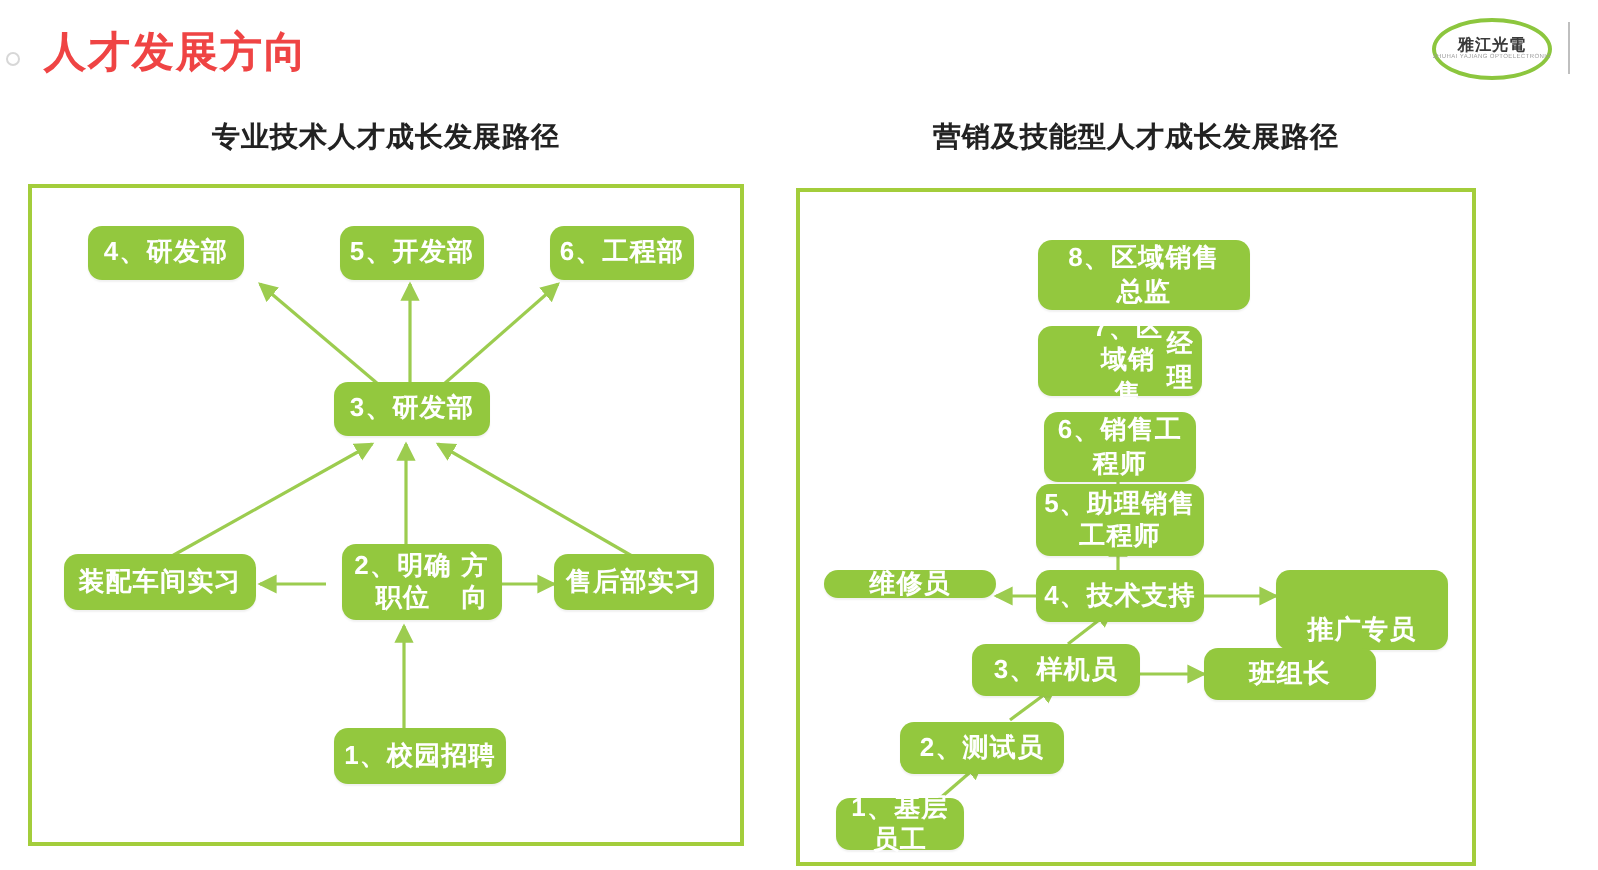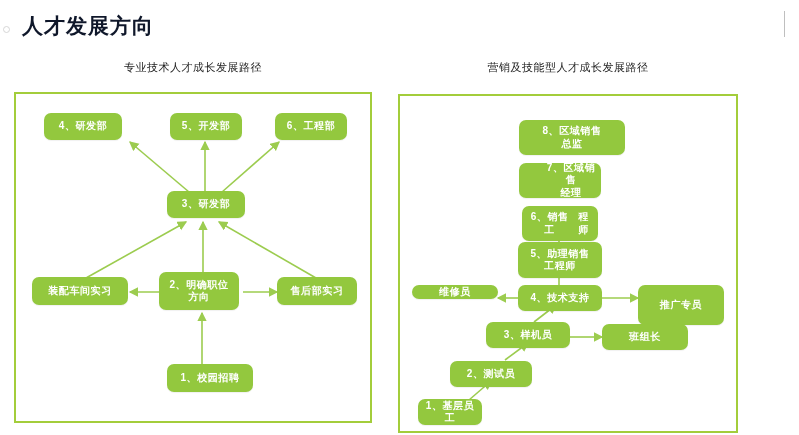--- a/index.html
+++ b/index.html
@@ -18,21 +18,21 @@
   }
 
   
   #page-title {
     position: absolute;
     left: 22px;
     top: 12px;
     font-size: 21px;
     font-weight: bold;
     letter-spacing: 1px;
-    color: #0f172a;
+    color: #ef4444;
     white-space: nowrap;
   }
   #corner-mark {
     position: absolute;
     left: 3px;
     top: 26px;
     width: 5px;
     height: 5px;
     border-radius: 50%;
     border: 1px solid #c9c9c9;
@@ -92,45 +92,46 @@
     font-size: 9.5px;
     color: #4a4a4a;
     letter-spacing: .2px;
     white-space: nowrap;
     line-height: 1.2;
   }
 
   
   .panel-heading {
     position: absolute;
-    font-size: 11px;
+    font-size: 14px;
     color: #222;
     letter-spacing: .5px;
     white-space: nowrap;
     text-align: center;
+    font-weight: bold;
   }
   #heading-left  { left: 14px;  top: 60px; width: 358px; }
   #heading-right { left: 398px; top: 60px; width: 340px; }
 
   .panel-frame {
     position: absolute;
     border: 2px solid #a3cd3b;
     background: #ffffff;
     box-sizing: border-box;
   }
   #frame-left  { left: 14px;  top: 92px; width: 358px; height: 331px; }
   #frame-right { left: 398px; top: 94px; width: 340px; height: 339px; }
 
   
   .node {
     position: absolute;
     background: #93c83e;
     color: #ffffff;
     border-radius: 7px;
-    font-size: 10px;
+    font-size: 13px;
     font-weight: bold;
     letter-spacing: .6px;
     display: flex;
     align-items: center;
     justify-content: center;
     text-align: center;
     line-height: 1.25;
     box-sizing: border-box;
     padding: 2px 4px;
     box-shadow: 0 1px 1px rgba(0,0,0,.06);
@@ -150,20 +151,24 @@
   }
 </style>
 </head>
 <body>
 
 <div id="corner-mark"></div>
 
 <div id="page-title">人才发展方向</div>
 
 <div id="logo-block">
+  <div id="logo-oval">
+    <div class="cn">雅江光電</div>
+    <div class="en">ZHUHAI YAJIANG OPTOELECTRONIC</div>
+  </div>
   <div id="logo-divider"></div>
 </div>
 
 <div class="panel-heading" id="heading-left">专业技术人才成长发展路径</div>
 <div class="panel-heading" id="heading-right">营销及技能型人才成长发展路径</div>
 
 <div class="panel-frame" id="frame-left"></div>
 <div class="panel-frame" id="frame-right"></div>
 
 <svg class="connectors" viewBox="0 0 799 435" xmlns="http://www.w3.org/2000/svg">
@@ -222,54 +227,54 @@
 </div>
 <div class="node" style="left:275px; top:113px; width:72px;  height:27px;">
   <span>6、工程部</span>
 </div>
 <div class="node" style="left:167px; top:191px; width:78px;  height:27px;">
   <span>3、研发部</span>
 </div>
 <div class="node" style="left:32px;  top:277px; width:96px;  height:28px;">
   <span>装配车间实习</span>
 </div>
-<div class="node" style="left:159px; top:272px; width:80px;  height:38px; flex-direction:column;">
+<div class="node" style="left:171px; top:272px; width:80px;  height:38px; flex-direction:row;">
   <span>2、明确职位</span>
   <span>方向</span>
 </div>
 <div class="node" style="left:277px; top:277px; width:80px;  height:28px;">
   <span>售后部实习</span>
 </div>
 <div class="node" style="left:167px; top:364px; width:86px;  height:28px;">
   <span>1、校园招聘</span>
 </div>
 
 <div class="node" style="left:519px; top:120px; width:106px; height:35px; flex-direction:column;">
   <span>8、区域销售</span>
   <span>总监</span>
 </div>
-<div class="node" style="left:519px; top:163px; width:82px; height:35px; flex-direction:column;padding-left:26px;">
+<div class="node" style="left:519px; top:163px; width:82px; height:35px; flex-direction:row;padding-left:26px;">
   <span>7、区域销售</span>
   <span>经理</span>
 </div>
-<div class="node" style="left:522px; top:206px; width:76px; height:35px; flex-direction:row;">
+<div class="node" style="left:522px; top:206px; width:76px; height:35px; flex-direction:column;">
   <span>6、销售工</span>
   <span>程师</span>
 </div>
 <div class="node" style="left:518px; top:242px; width:84px; height:36px; flex-direction:column;">
   <span>5、助理销售</span>
   <span>工程师</span>
 </div>
 <div class="node" style="left:412px; top:285px; width:86px; height:14px;">
   <span>维修员</span>
 </div>
 <div class="node" style="left:518px; top:285px; width:84px; height:26px;">
   <span>4、技术支持</span>
 </div>
-<div class="node" style="left:638px; top:285px; width:86px; height:40px;">
+<div class="node" style="left:638px; top:285px; width:86px; height:40px;align-items:flex-end;">
   <span>推广专员</span>
 </div>
 <div class="node" style="left:486px; top:322px; width:84px; height:26px;">
   <span>3、样机员</span>
 </div>
 <div class="node" style="left:602px; top:324px; width:86px; height:26px;">
   <span>班组长</span>
 </div>
 <div class="node" style="left:450px; top:361px; width:82px; height:26px;">
   <span>2、测试员</span>

